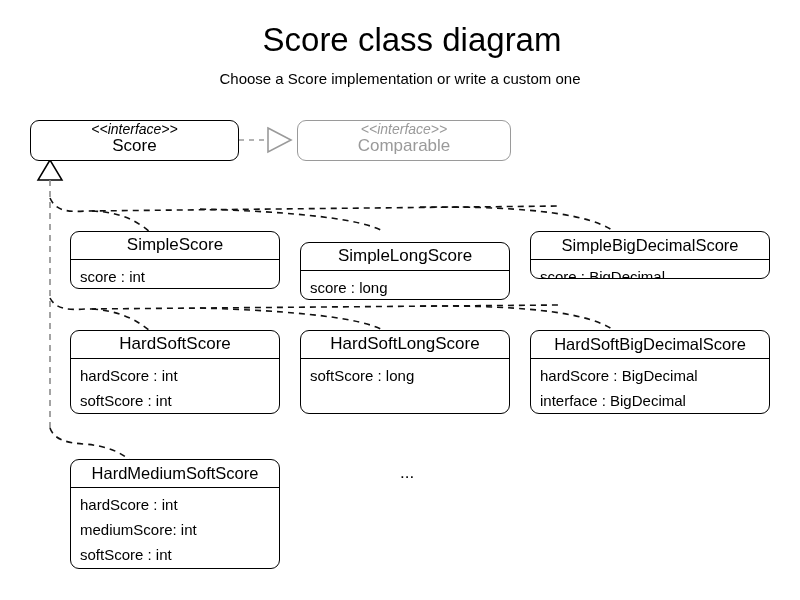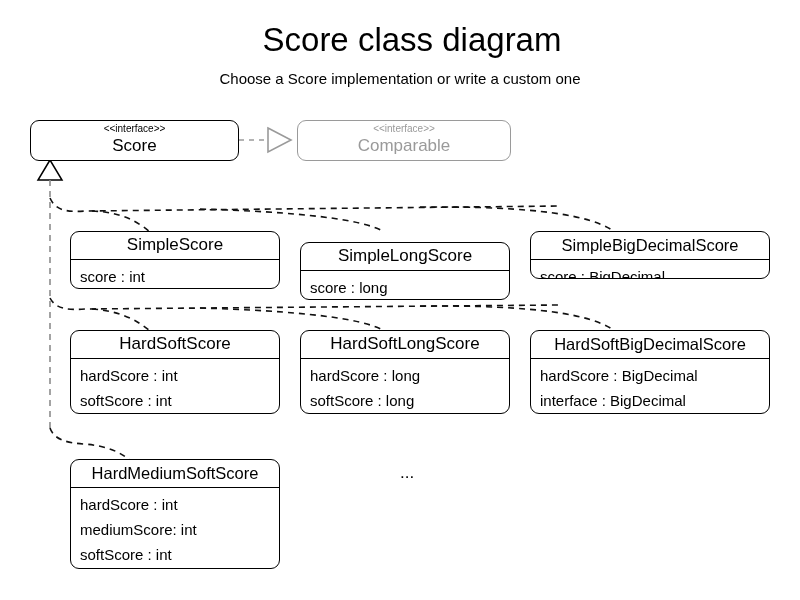--- a/index.html
+++ b/index.html
@@ -81,23 +81,24 @@
     box-sizing: border-box;
     text-align: center;
     border-bottom: 1.4px solid #000000;
     padding: 2px 6px 3px 6px;
   }
   .uml-box.muted .box-header {
     border-bottom-color: #9a9a9a;
   }
   .stereotype {
     display: block;
-    font-size: 10px;
+    font-size: 14px;
     line-height: 12px;
     color: inherit;
+    font-style: italic;
   }
   .class-name {
     display: block;
     font-size: 17px;
     line-height: 22px;
     color: inherit;
     white-space: nowrap;
   }
   .class-name.small {
     font-size: 16.5px;
@@ -210,21 +211,20 @@
       <div class="attr-line">hardScore : int</div>
       <div class="attr-line">softScore : int</div>
     </div>
   </div>
 
   <div class="uml-box" style="left:300px; top:330px; width:210px; height:84px;">
     <div class="box-header">
       <span class="class-name">HardSoftLongScore</span>
     </div>
     <div class="box-attrs">
-      <div class="attr-line">hardScore : long</div>
       <div class="attr-line">softScore : long</div>
     </div>
   </div>
 
   <div class="uml-box" style="left:530px; top:330px; width:240px; height:84px;">
     <div class="box-header">
       <span class="class-name small">HardSoftBigDecimalScore</span>
     </div>
     <div class="box-attrs">
       <div class="attr-line">hardScore : BigDecimal</div>

